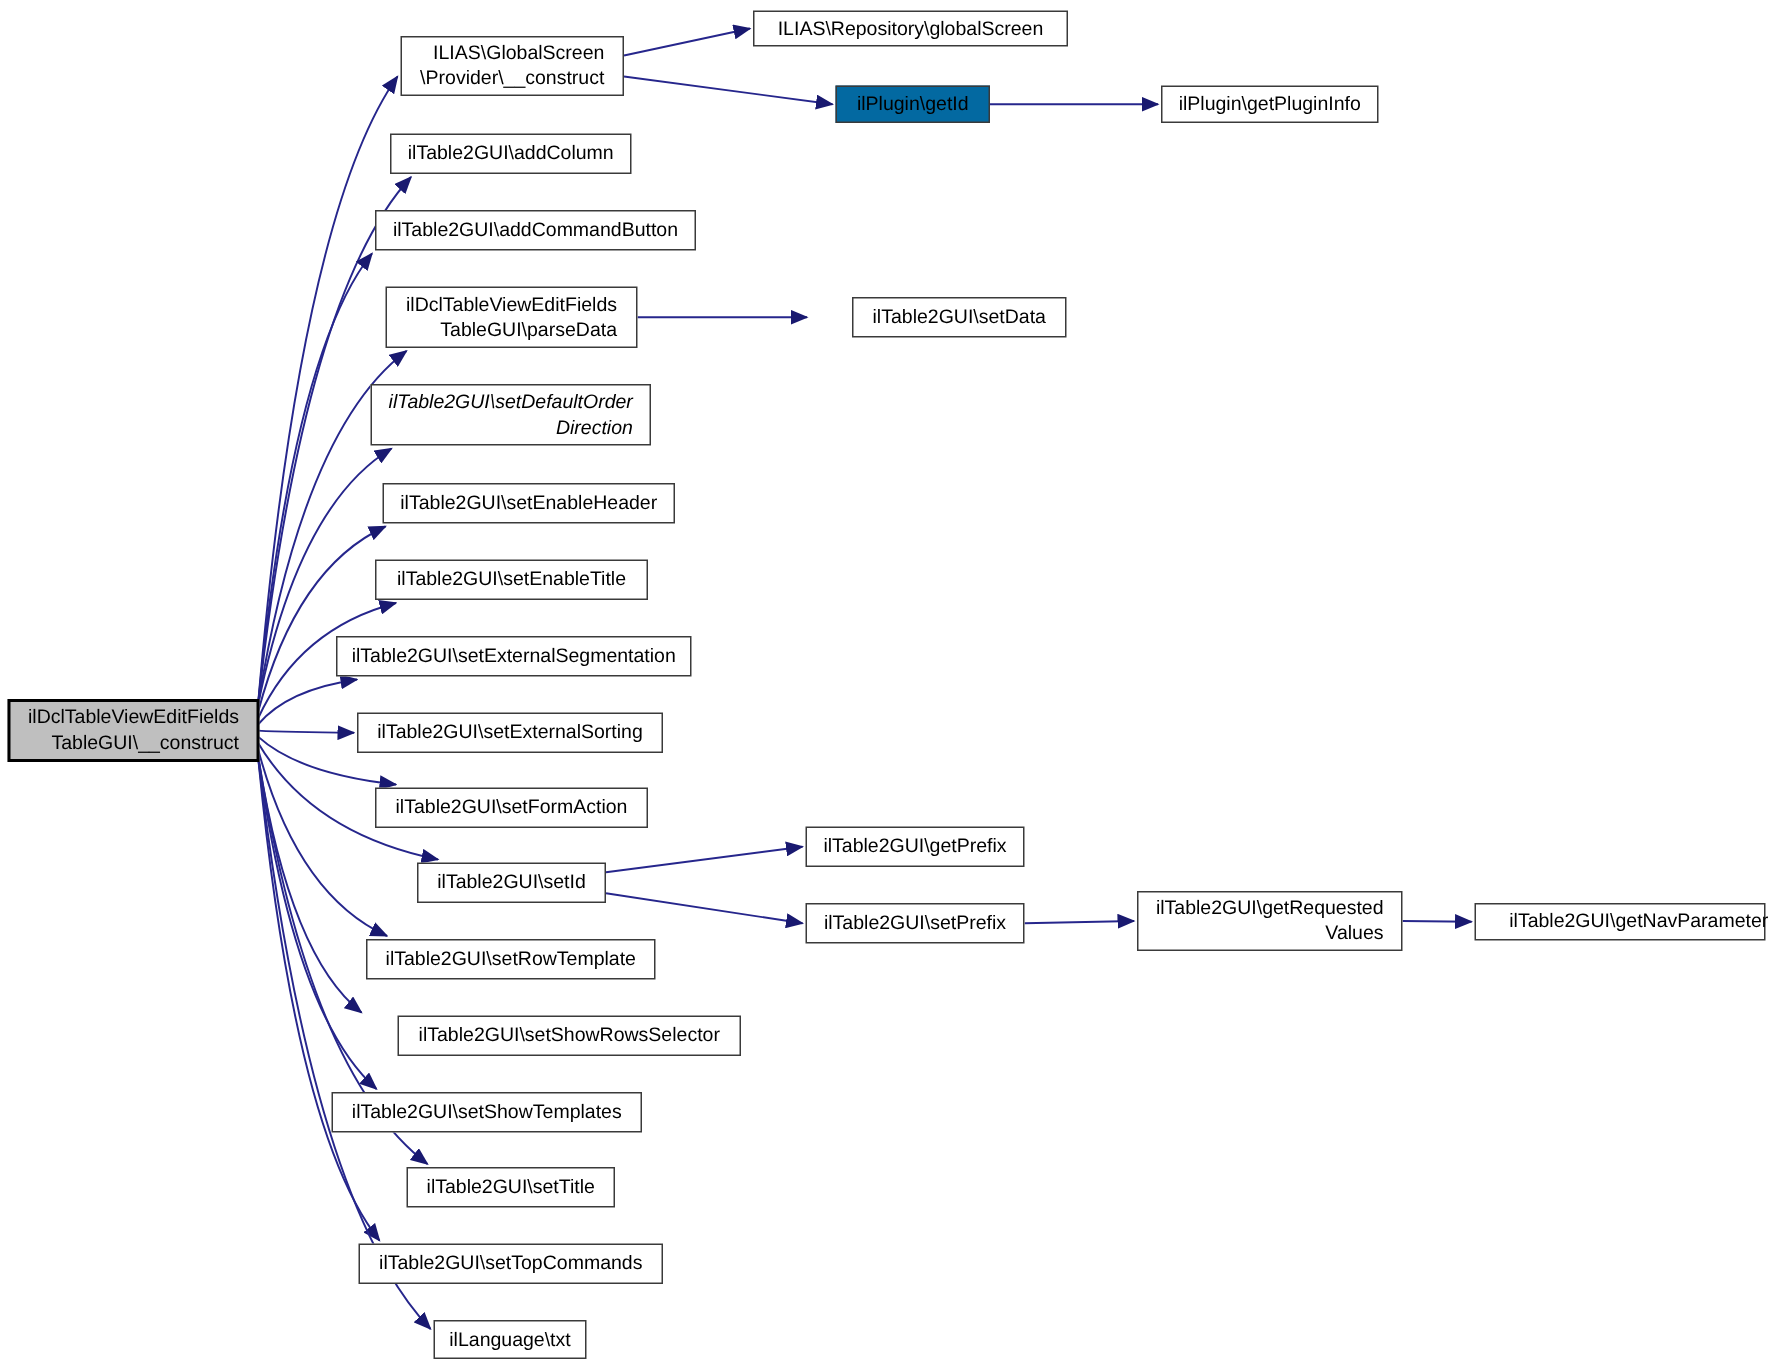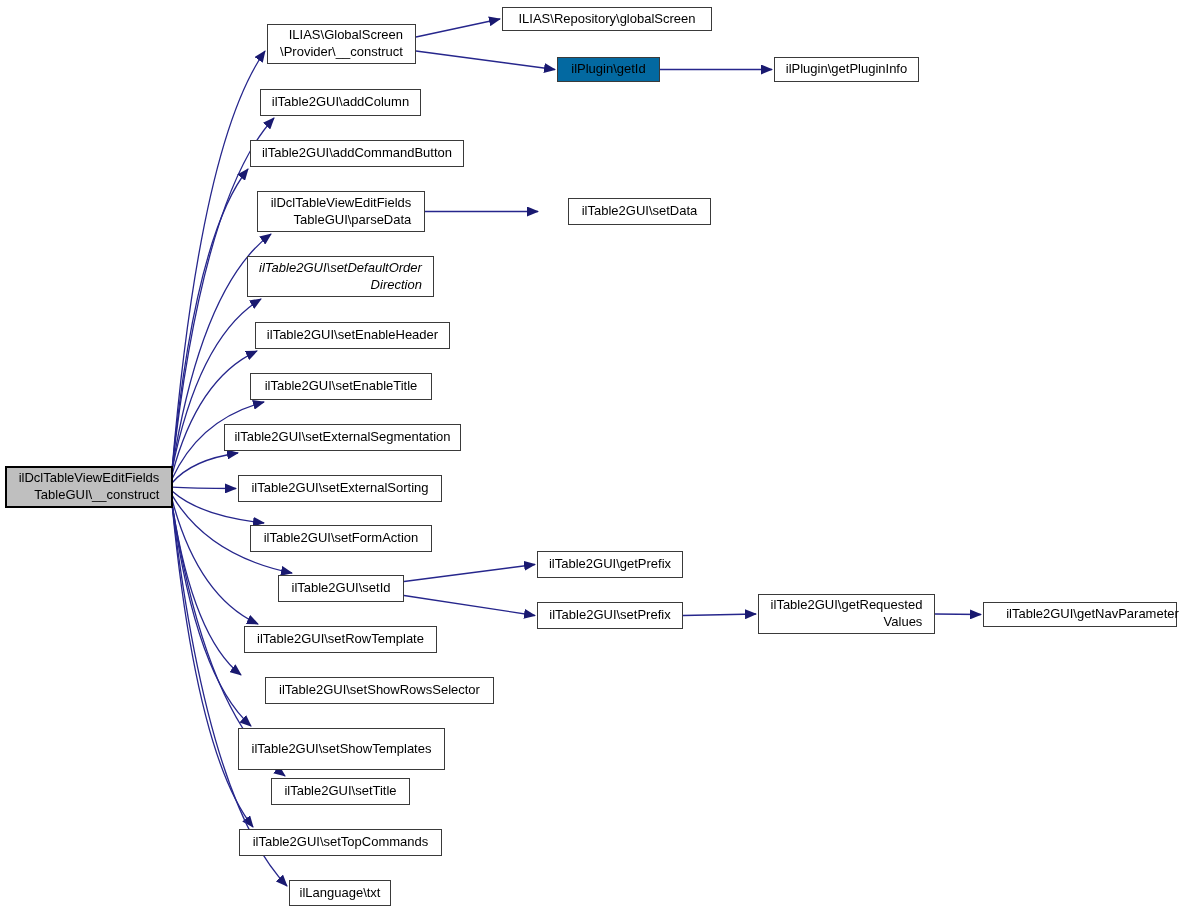--- a/index.html
+++ b/index.html
@@ -92,21 +92,21 @@
       <div class="node" style="left: 243px; top: 322px; width: 195px; height: 27px; background: rgb(255, 255, 255); border-color: rgb(58, 58, 58); color: rgb(0, 0, 0); margin-left: 12px;">ilTable2GUI\setEnableHeader</div>
       <div class="node" style="left: 250px; top: 373px; width: 182px; height: 27px; background: rgb(255, 255, 255); border-color: rgb(58, 58, 58); color: rgb(0, 0, 0);">ilTable2GUI\setEnableTitle</div>
       <div class="node" style="left: 224px; top: 424px; width: 237px; height: 27px; background: rgb(255, 255, 255); border-color: rgb(58, 58, 58); color: rgb(0, 0, 0);">ilTable2GUI\setExternalSegmentation</div>
       <div class="node" style="left: 238px; top: 475px; width: 204px; height: 27px; background: rgb(255, 255, 255); border-color: rgb(58, 58, 58); color: rgb(0, 0, 0);">ilTable2GUI\setExternalSorting</div>
       <div class="node" style="left: 250px; top: 525px; width: 182px; height: 27px; background: rgb(255, 255, 255); border-color: rgb(58, 58, 58); color: rgb(0, 0, 0);">ilTable2GUI\setFormAction</div>
       <div class="node" style="left: 278px; top: 575px; width: 126px; height: 27px; background: rgb(255, 255, 255); border-color: rgb(58, 58, 58); color: rgb(0, 0, 0);">ilTable2GUI\setId</div>
       <div class="node" style="left: 537px; top: 551px; width: 146px; height: 27px; background: rgb(255, 255, 255); border-color: rgb(58, 58, 58); color: rgb(0, 0, 0);">ilTable2GUI\getPrefix</div>
       <div class="node" style="left: 537px; top: 602px; width: 146px; height: 27px; background: rgb(255, 255, 255); border-color: rgb(58, 58, 58); color: rgb(0, 0, 0);">ilTable2GUI\setPrefix</div>
       <div class="node" style="left: 244px; top: 626px; width: 193px; height: 27px; background: rgb(255, 255, 255); border-color: rgb(58, 58, 58); color: rgb(0, 0, 0);">ilTable2GUI\setRowTemplate</div>
       <div class="node" style="left: 227px; top: 677px; width: 229px; height: 27px; background: rgb(255, 255, 255); border-color: rgb(58, 58, 58); color: rgb(0, 0, 0); margin-left: 38px;">ilTable2GUI\setShowRowsSelector</div>
-      <div class="node" style="left: 238px; top: 728px; width: 207px; height: 42px; background: rgb(255, 255, 255); border-color: rgb(58, 58, 58); color: rgb(0, 0, 0);">ilTable2GUI\setShowTemplates</div>
+      <div class="node" style="left: 221px; top: 728px; width: 207px; height: 27px; background: rgb(255, 255, 255); border-color: rgb(58, 58, 58); color: rgb(0, 0, 0);">ilTable2GUI\setShowTemplates</div>
       <div class="node" style="left: 271px; top: 778px; width: 139px; height: 27px; background: rgb(255, 255, 255); border-color: rgb(58, 58, 58); color: rgb(0, 0, 0);">ilTable2GUI\setTitle</div>
       <div class="node" style="left: 239px; top: 829px; width: 203px; height: 27px; background: rgb(255, 255, 255); border-color: rgb(58, 58, 58); color: rgb(0, 0, 0);">ilTable2GUI\setTopCommands</div>
       <div class="node" style="left: 289px; top: 880px; width: 102px; height: 26px; background: rgb(255, 255, 255); border-color: rgb(58, 58, 58); color: rgb(0, 0, 0);">ilLanguage\txt</div>
       <div class="node" style="left: 758px; top: 594px; width: 177px; height: 40px; background: rgb(255, 255, 255); border-color: rgb(58, 58, 58); color: rgb(0, 0, 0);">ilTable2GUI\getRequested
 Values</div>
       <div class="node" style="left: 983px; top: 602px; width: 194px; height: 25px; background: rgb(255, 255, 255); border-color: rgb(58, 58, 58); color: rgb(0, 0, 0); padding-left: 28px;">ilTable2GUI\getNavParameter</div>
     </div>
 </div>
 
 </body></html>

